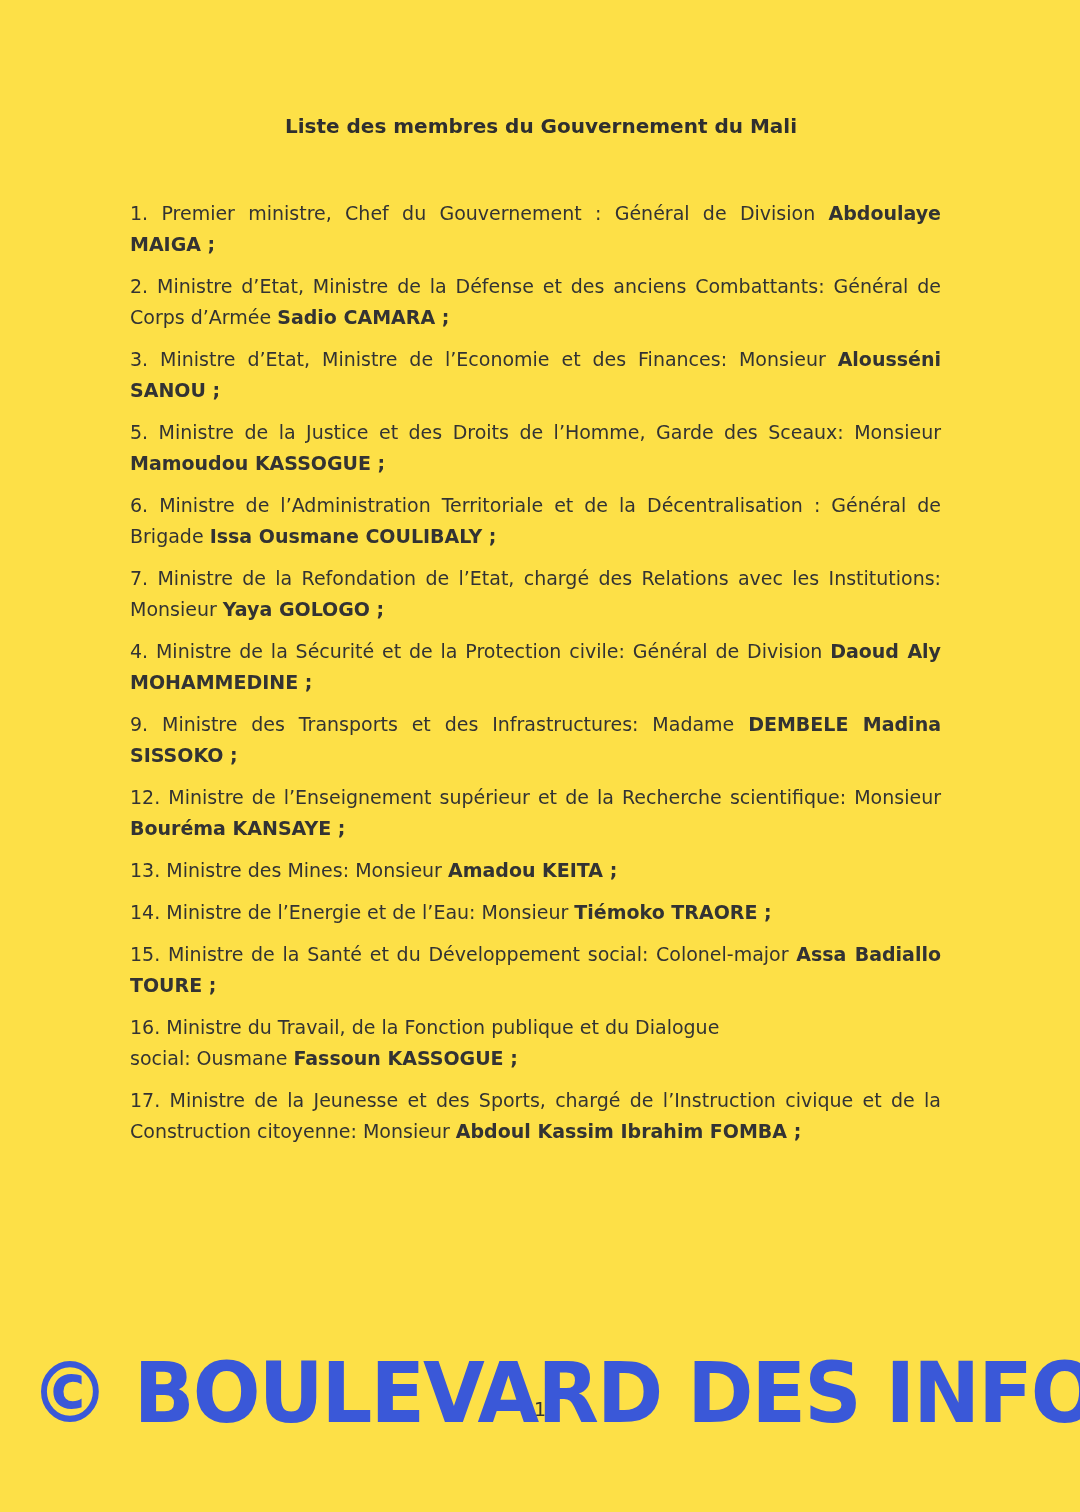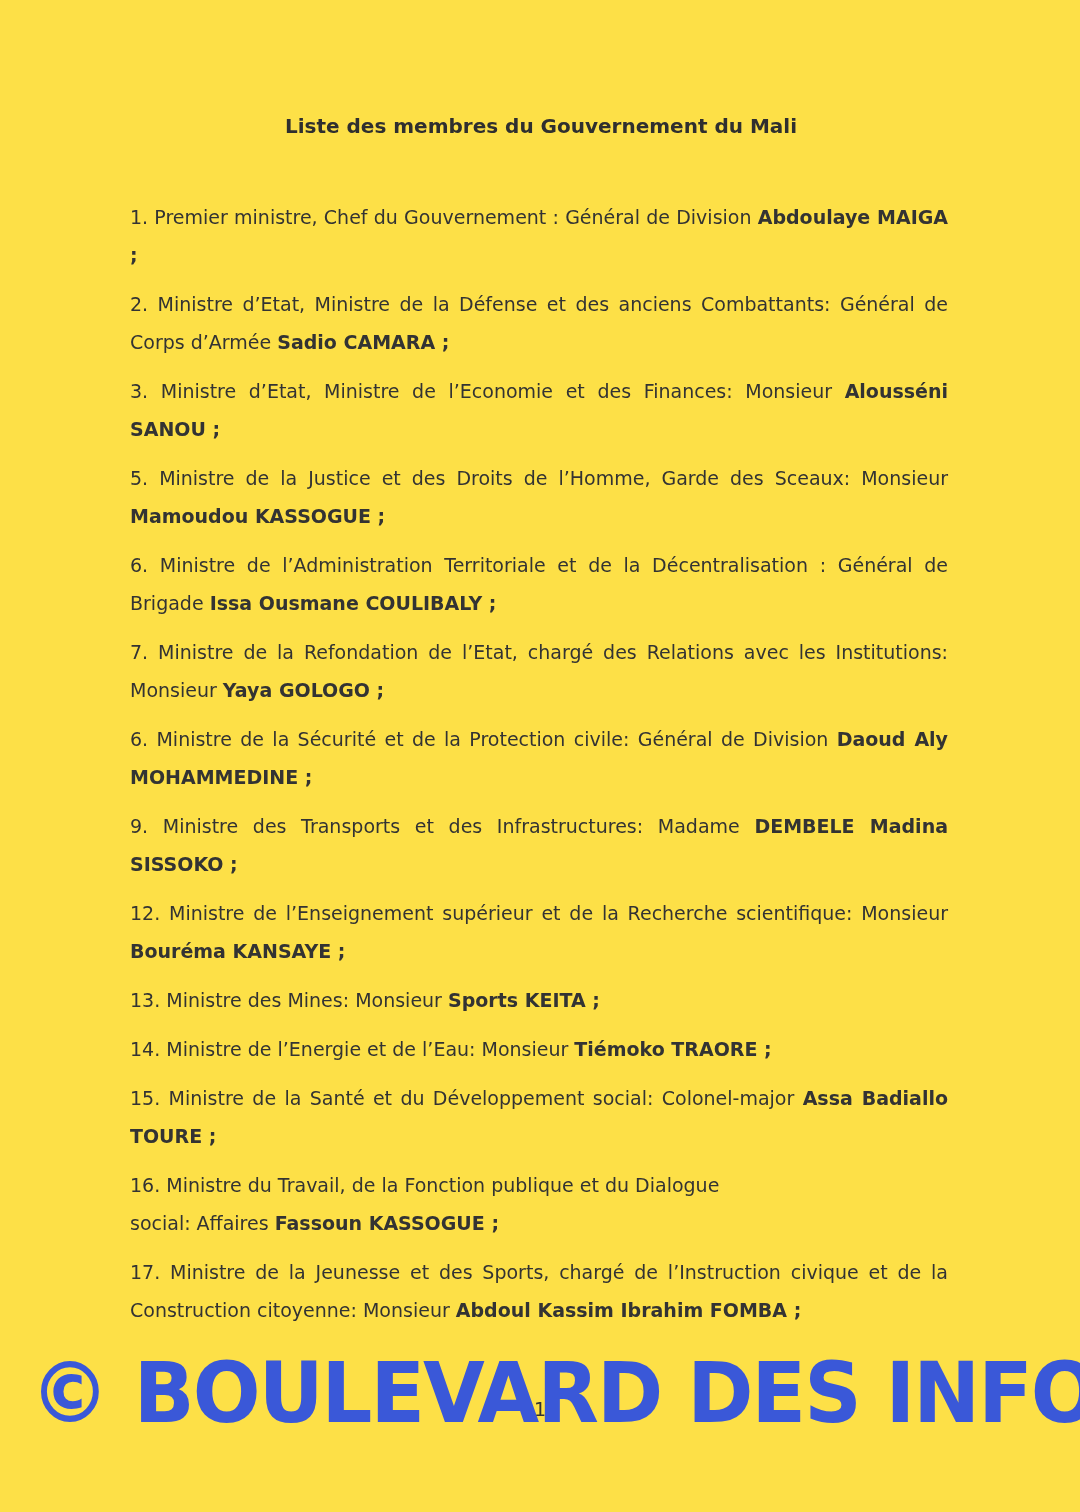--- a/index.html
+++ b/index.html
@@ -24,23 +24,23 @@
   }
   .doc-title {
     margin: 0 0 58px 0;
     font-size: 20px;
     line-height: 28px;
     font-weight: bold;
     text-align: center;
     color: #2f2f2f;
   }
   .item {
-    margin: 0 4px 11px 0;
+    margin: 0 11px 11px 0;
     font-size: 19px;
-    line-height: 38px;
+    line-height: 31px;
     text-align: justify;
     color: #333333;
   }
   .item .bold {
     font-weight: bold;
   }
   .watermark {
     position: absolute;
     left: 30px;
     top: 1344px;
@@ -68,27 +68,27 @@
 <div class="page" style="color: rgb(51, 51, 51); background: #fde047;">
   <div class="content">
     <h1 class="doc-title">Liste des membres du Gouvernement du Mali</h1>
     <div>
         <p class="item"><span>1. Premier ministre, Chef du Gouvernement : Général de Division </span><span class="bold">Abdoulaye MAIGA ;</span></p>
         <p class="item"><span>2. Ministre d’Etat, Ministre de la Défense et des anciens Combattants: Général de Corps d’Armée </span><span class="bold">Sadio CAMARA ;</span></p>
         <p class="item"><span>3. Ministre d’Etat, Ministre de l’Economie et des Finances: Monsieur </span><span class="bold">Alousséni SANOU ;</span></p>
         <p class="item"><span>5. Ministre de la Justice et des Droits de l’Homme, Garde des Sceaux: Monsieur </span><span class="bold">Mamoudou KASSOGUE ;</span></p>
         <p class="item"><span>6. Ministre de l’Administration Territoriale et de la Décentralisation : Général de Brigade </span><span class="bold">Issa Ousmane COULIBALY ;</span></p>
         <p class="item"><span>7. Ministre de la Refondation de l’Etat, chargé des Relations avec les Institutions: Monsieur </span><span class="bold">Yaya GOLOGO ;</span></p>
-        <p class="item"><span>6. Ministre de la Sécurité et de la Protection civile: Général de Division </span><span class="bold">Daoud Aly MOHAMMEDINE ;</span></p>
+        <p class="item"><span>4. Ministre de la Sécurité et de la Protection civile: Général de Division </span><span class="bold">Daoud Aly MOHAMMEDINE ;</span></p>
         <p class="item"><span>9. Ministre des Transports et des Infrastructures: Madame </span><span class="bold">DEMBELE Madina SISSOKO ;</span></p>
         <p class="item"><span>12. Ministre de l’Enseignement supérieur et de la Recherche scientifique: Monsieur </span><span class="bold">Bouréma KANSAYE ;</span></p>
-        <p class="item"><span>13. Ministre des Mines: Monsieur </span><span class="bold">Sports KEITA ;</span></p>
+        <p class="item"><span>13. Ministre des Mines: Monsieur </span><span class="bold">Amadou KEITA ;</span></p>
         <p class="item"><span>14. Ministre de l’Energie et de l’Eau: Monsieur </span><span class="bold">Tiémoko TRAORE ;</span></p>
         <p class="item"><span>15. Ministre de la Santé et du Développement social: Colonel-major </span><span class="bold">Assa Badiallo TOURE ;</span></p>
-        <p class="item"><span>16. Ministre du Travail, de la Fonction publique et du Dialogue</span><br><span>social: Affaires </span><span class="bold">Fassoun KASSOGUE ;</span></p>
+        <p class="item"><span>16. Ministre du Travail, de la Fonction publique et du Dialogue</span><br><span>social: Ousmane </span><span class="bold">Fassoun KASSOGUE ;</span></p>
         <p class="item"><span>17. Ministre de la Jeunesse et des Sports, chargé de l’Instruction civique et de la Construction citoyenne: Monsieur </span><span class="bold">Abdoul Kassim Ibrahim FOMBA ;</span></p>
       </div>
   </div>
 
   <div class="watermark" style="color: rgb(58, 88, 216);">© BOULEVARD DES INFOS</div>
 
   <div class="page-number">1</div>
 </div>
 
 </body></html>

